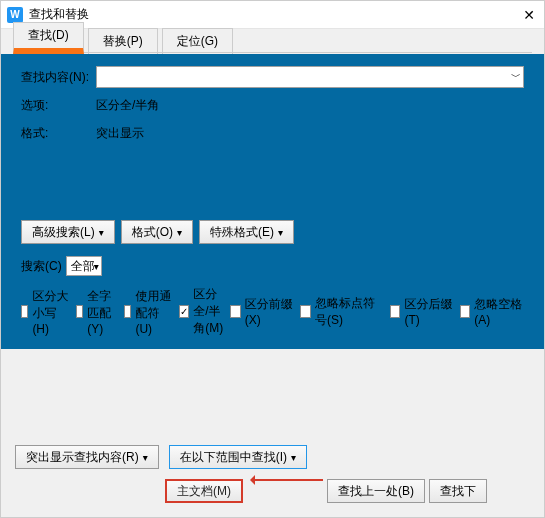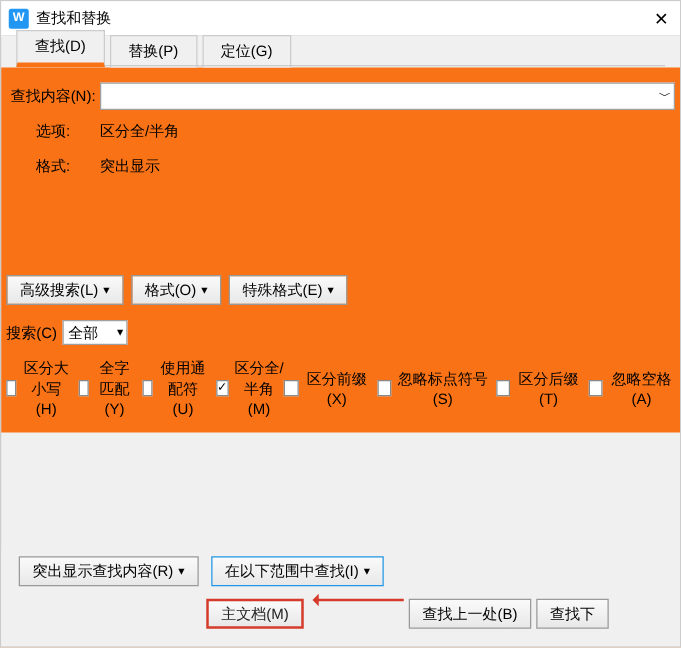--- a/index.html
+++ b/index.html
@@ -4,33 +4,33 @@
 <style>
 * { box-sizing: border-box; font-family: "Microsoft YaHei", sans-serif; font-size: 12px; }
 body { margin: 0; padding: 0; width: 545px; height: 518px; background: #f0f0f0; overflow: hidden; }
 .window { width: 545px; height: 518px; background: #f0f0f0; border: 1px solid #ccc; position: relative; }
 .titlebar { height: 28px; background: #fff; display: flex; align-items: center; padding: 0 6px; border-bottom: 1px solid #e5e5e5; }
 .logo { width: 16px; height: 16px; background: #2196f3; border-radius: 2px; display: flex; align-items: center; justify-content: center; color: #fff; font-size: 10px; font-weight: bold; margin-right: 6px; }
 .title { flex: 1; }
 .closebtn { width: 18px; height: 18px; display: flex; align-items: center; justify-content: center; cursor: pointer; font-size: 14px; }
 .tabs { height: 24px; display: flex; align-items: flex-end; padding: 8px 12px 0 12px; gap: 4px; }
 .tab { padding: 4px 14px; background: #f0f0f0; border: 1px solid #ccc; border-bottom: none; cursor: pointer; position: relative; top: 1px; }
-.tab.active { background: #f0f0f0; border-bottom: 4px solid #f97316; z-index: 2; }
+.tab.active { background: #f0f0f0; border-bottom: 6px solid #f97316; z-index: 2; }
 .tabline { height: 1px; background: #ccc; margin: 0 12px; position: relative; top: -1px; }
-.content { padding: 12px 4px; background: #f97316; text-align: center; }
+.content { padding: 12px 20px; background: #0369a1; }
 .row { display: flex; align-items: center; margin-bottom: 6px; min-height: 22px; }
 .lbl { width: 75px; }
 .lbl2 { width: 75px; }
 .combo { flex: 1; height: 22px; border: 1px solid #a0a0a0; background: #fff; display: flex; align-items: center; padding: 0 4px; position: relative; }
 .combo .dd { position: absolute; right: 2px; font-size: 10px; }
 .btnrow { display: flex; gap: 6px; margin-top: 76px; margin-bottom: 12px; }
 .btn { height: 24px; padding: 0 10px; background: linear-gradient(#fafafa,#e8e8e8); border: 1px solid #999; display: inline-flex; align-items: center; cursor: pointer; }
 .btn .dd { margin-left: 4px; font-size: 10px; }
 .selrow { display: flex; align-items: center; margin-bottom: 10px; }
-.sel { width: 52px; height: 20px; border: 1px solid #a0a0a0; background: #fff; margin-left: 4px; display: inline-flex; align-items: center; padding: 0 4px; position: relative; }
+.sel { width: 36px; height: 20px; border: 1px solid #a0a0a0; background: #fff; margin-left: 4px; display: inline-flex; align-items: center; padding: 0 4px; position: relative; }
 .sel .dd { position: absolute; right: 2px; font-size: 10px; }
 .checkgrid { display: flex; gap: 0; }
 .checkcol { display: flex; gap: 6px; }
 .checkcol.left { width: 260px; }
 .checkitem { display: flex; align-items: center; gap: 4px; }
 .chk { width: 13px; height: 13px; border: 1px solid #888; background: #fff; display: inline-flex; align-items: center; justify-content: center; font-size: 10px; }
 .chk.checked::after { content: "✓"; color: #000; font-size: 10px; }
 .footer { position: absolute; left: 0; right: 0; bottom: 0; padding: 8px 14px 14px 14px; background: #f0f0f0; }
 .footrow { display: flex; align-items: center; gap: 10px; }
 .footrow2 { display: flex; gap: 4px; margin-top: 10px; justify-content: flex-start; padding-left: 150px; }

